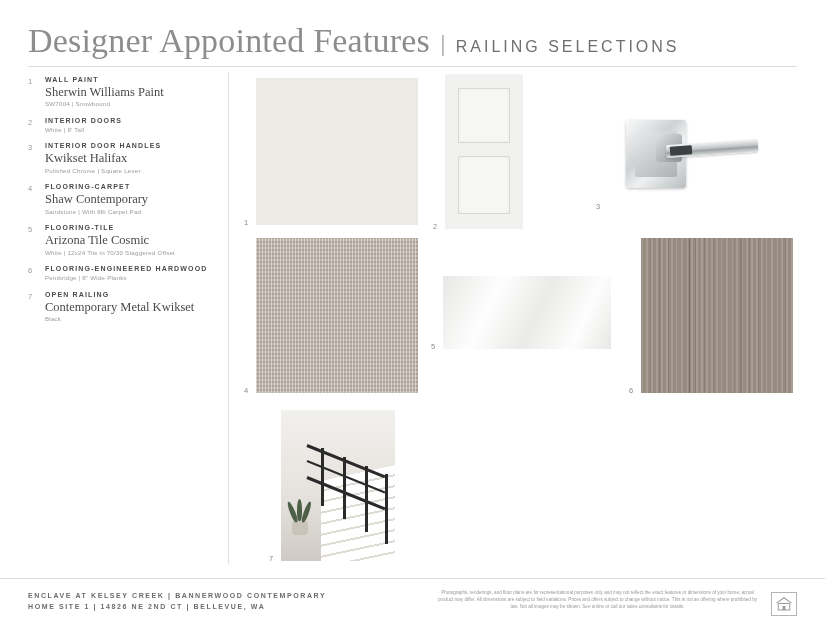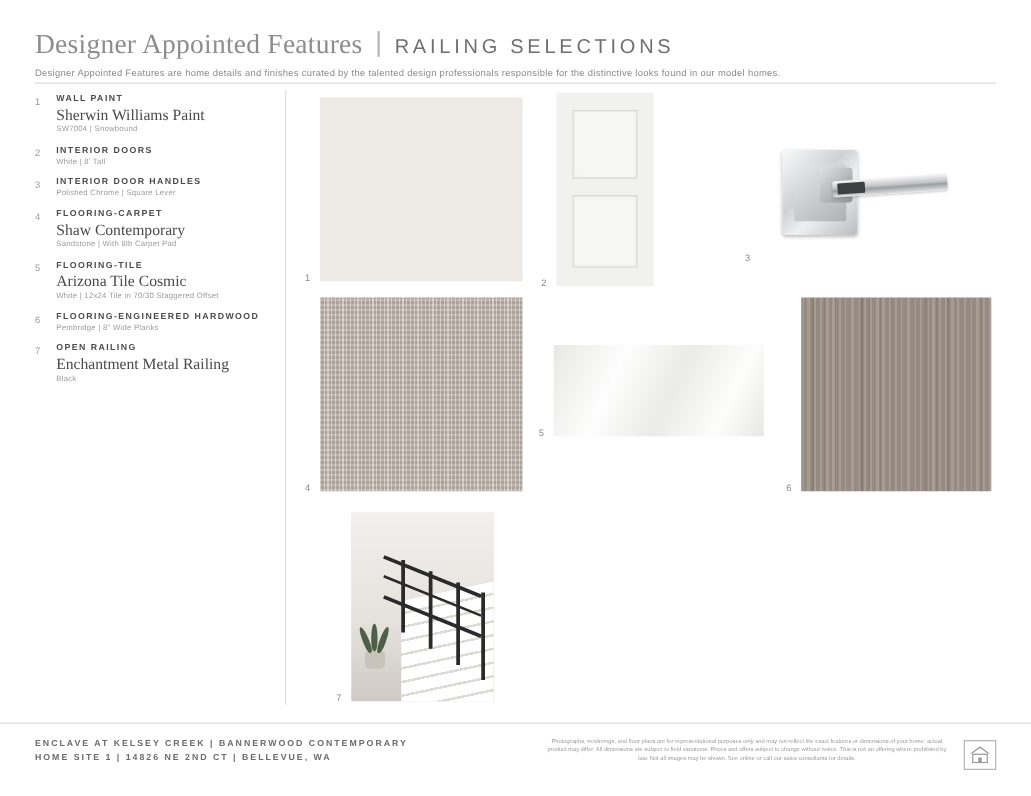--- a/index.html
+++ b/index.html
@@ -21,21 +21,21 @@
     position: absolute;
     left: 28px; top: 22px; right: 28px;
   }
   .title-row {
     display: flex;
     align-items: baseline;
     gap: 10px;
   }
   .title-main {
     font-family: "Liberation Serif", serif;
-    font-size: 22px;
+    font-size: 34px;
     font-weight: 400;
     color: #8d8d8d;
     letter-spacing: 0.2px;
   }
   .title-divider {
     color: #b8b8b8;
     font-size: 22px;
     font-weight: 300;
     position: relative;
     top: -1px;
@@ -285,21 +285,20 @@
 <body>
 
 <div class="page">
 
   <div class="header">
     <div class="title-row">
       <span class="title-main">Designer Appointed Features</span>
       <span class="title-divider">|</span>
       <span class="title-sub">RAILING SELECTIONS</span>
     </div>
-    <div class="subtitle">Designer Appointed Features are home details and finishes curated by the talented design professionals responsible for the distinctive looks found in our model homes.</div>
   </div>
   <div class="header-rule"></div>
 
   <div class="list">
 
     <div class="item">
       <span class="item-num">1</span>
       <div class="item-cat">WALL PAINT</div>
       <div class="item-name">Sherwin Williams Paint</div>
       <div class="item-desc">SW7004  |  Snowbound</div>
@@ -307,20 +306,21 @@
 
     <div class="item">
       <span class="item-num">2</span>
       <div class="item-cat">INTERIOR DOORS</div>
       <div class="item-desc">White  |  8' Tall</div>
     </div>
 
     <div class="item">
       <span class="item-num">3</span>
       <div class="item-cat">INTERIOR DOOR HANDLES</div>
+      <div class="item-name">Kwikset Halifax</div>
       <div class="item-desc">Polished Chrome  |  Square Lever</div>
     </div>
 
     <div class="item">
       <span class="item-num">4</span>
       <div class="item-cat">FLOORING-CARPET</div>
       <div class="item-name">Shaw Contemporary</div>
       <div class="item-desc">Sandstone  |  With 8lb Carpet Pad</div>
     </div>
 
@@ -333,21 +333,21 @@
 
     <div class="item">
       <span class="item-num">6</span>
       <div class="item-cat">FLOORING-ENGINEERED HARDWOOD</div>
       <div class="item-desc">Pembridge  |  8" Wide Planks</div>
     </div>
 
     <div class="item">
       <span class="item-num">7</span>
       <div class="item-cat">OPEN RAILING</div>
-      <div class="item-name">Enchantment Metal Railing</div>
+      <div class="item-name">Contemporary Metal Kwikset</div>
       <div class="item-desc">Black</div>
     </div>
 
   </div>
 
   <div class="vrule"></div>
 
   <div class="swatches">
 
     <div class="swatch sw1">

